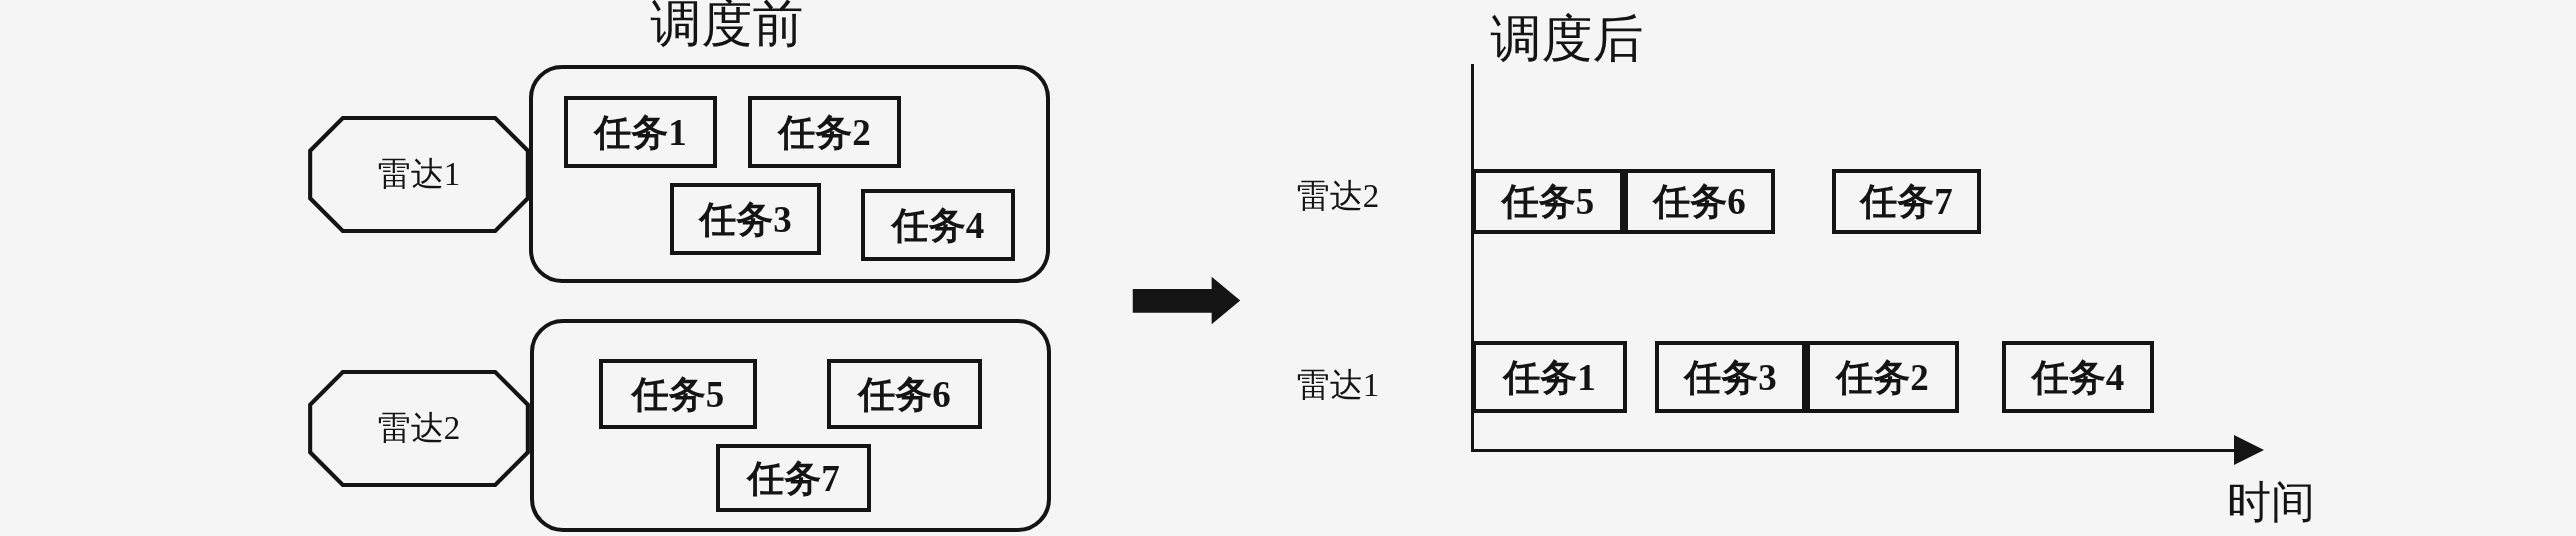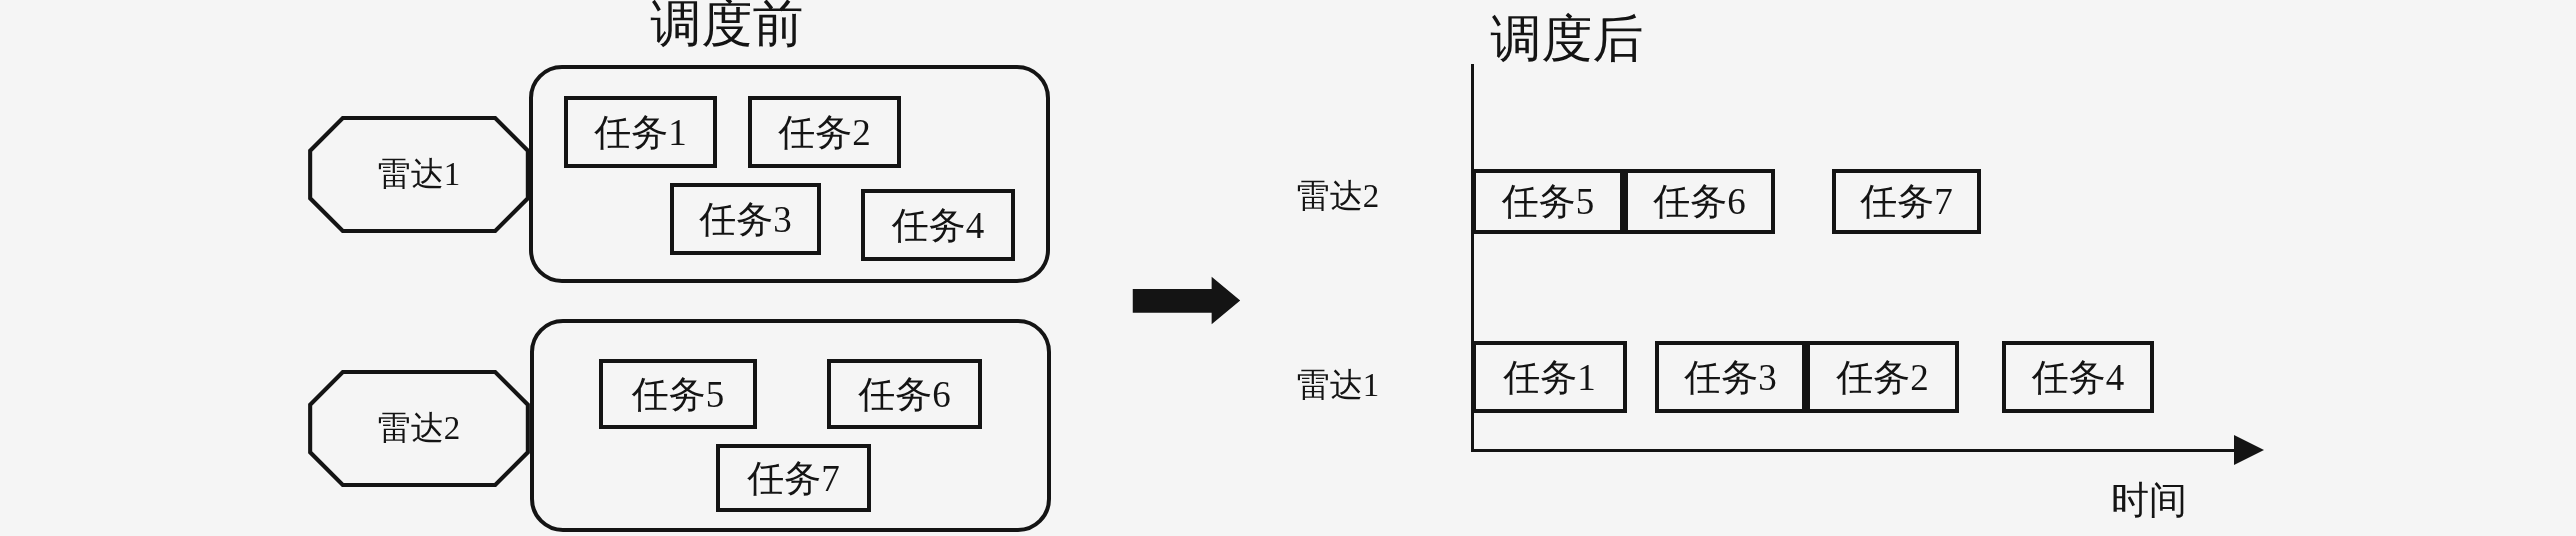--- a/index.html
+++ b/index.html
@@ -23,40 +23,40 @@
   }
   .pool{
     border:4.1px solid var(--ink);
     border-radius:33px;
     background:transparent;
   }
   .task-box{
     border:4.1px solid var(--ink);
     background:var(--bg);
     display:flex;align-items:center;justify-content:center;
-    font-size:37px;line-height:1;white-space:nowrap;
+    font-size:37px;line-height:1;white-space:nowrap;font-weight:bold;
   }
   .radar-label{
     display:flex;align-items:center;justify-content:center;
     font-size:33px;line-height:1;white-space:nowrap;
   }
   .axis-line{background:var(--ink);}
   .axis-arrowhead{
     width:0;height:0;
     border-top:15.7px solid transparent;
     border-bottom:15.7px solid transparent;
     border-left:30px solid var(--ink);
   }
   .octagon-svg{display:block;}
   .octagon-svg polygon{
     fill:none;stroke:var(--ink);stroke-width:6;stroke-linejoin:miter;
   }
   .transform-arrow-svg polygon{fill:var(--ink);stroke:none;}
   .time-label{
-    font-size:38px;line-height:1;text-align:left;white-space:nowrap;
+    font-size:44px;line-height:1;text-align:right;white-space:nowrap;
   }
 </style>
 </head>
 <body>
 
 <div class="canvas">
 
   <div class="abs title" style="left:625px;top:1.4px;width:204px;">调度前</div>
 
   <svg class="abs octagon-svg" style="left:308px;top:116px;" width="222" height="117" viewBox="0 0 326 172">

